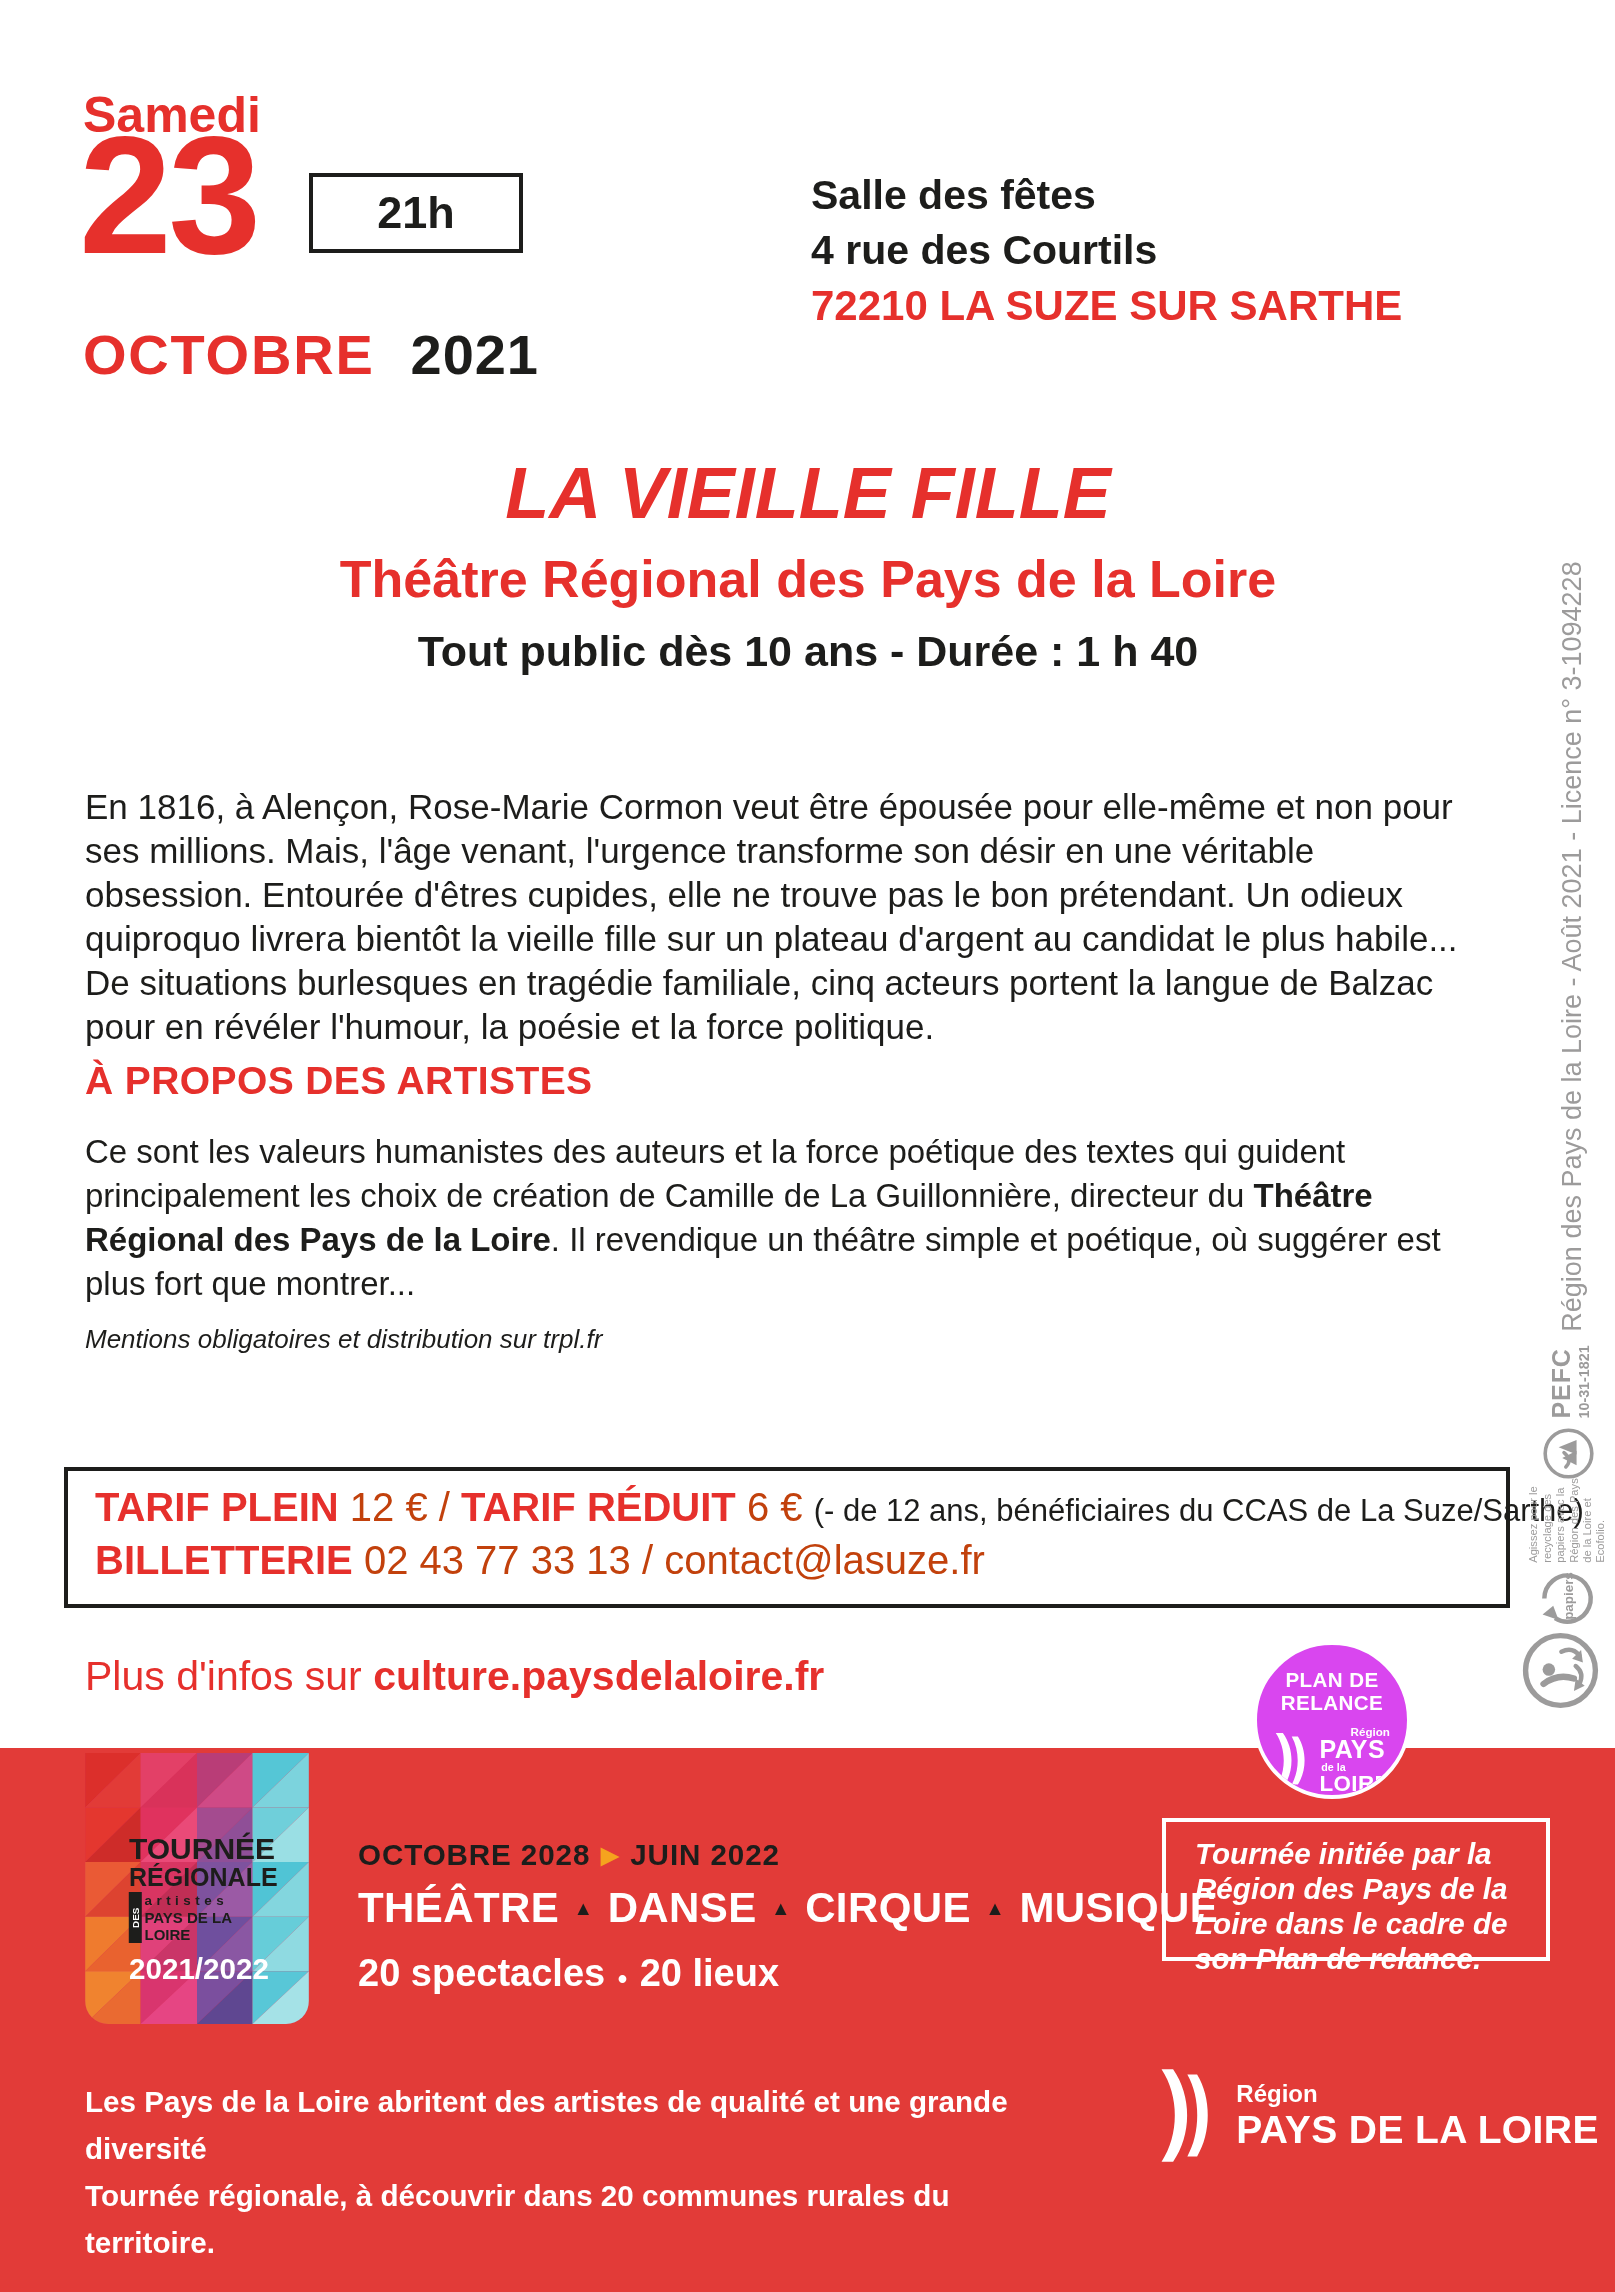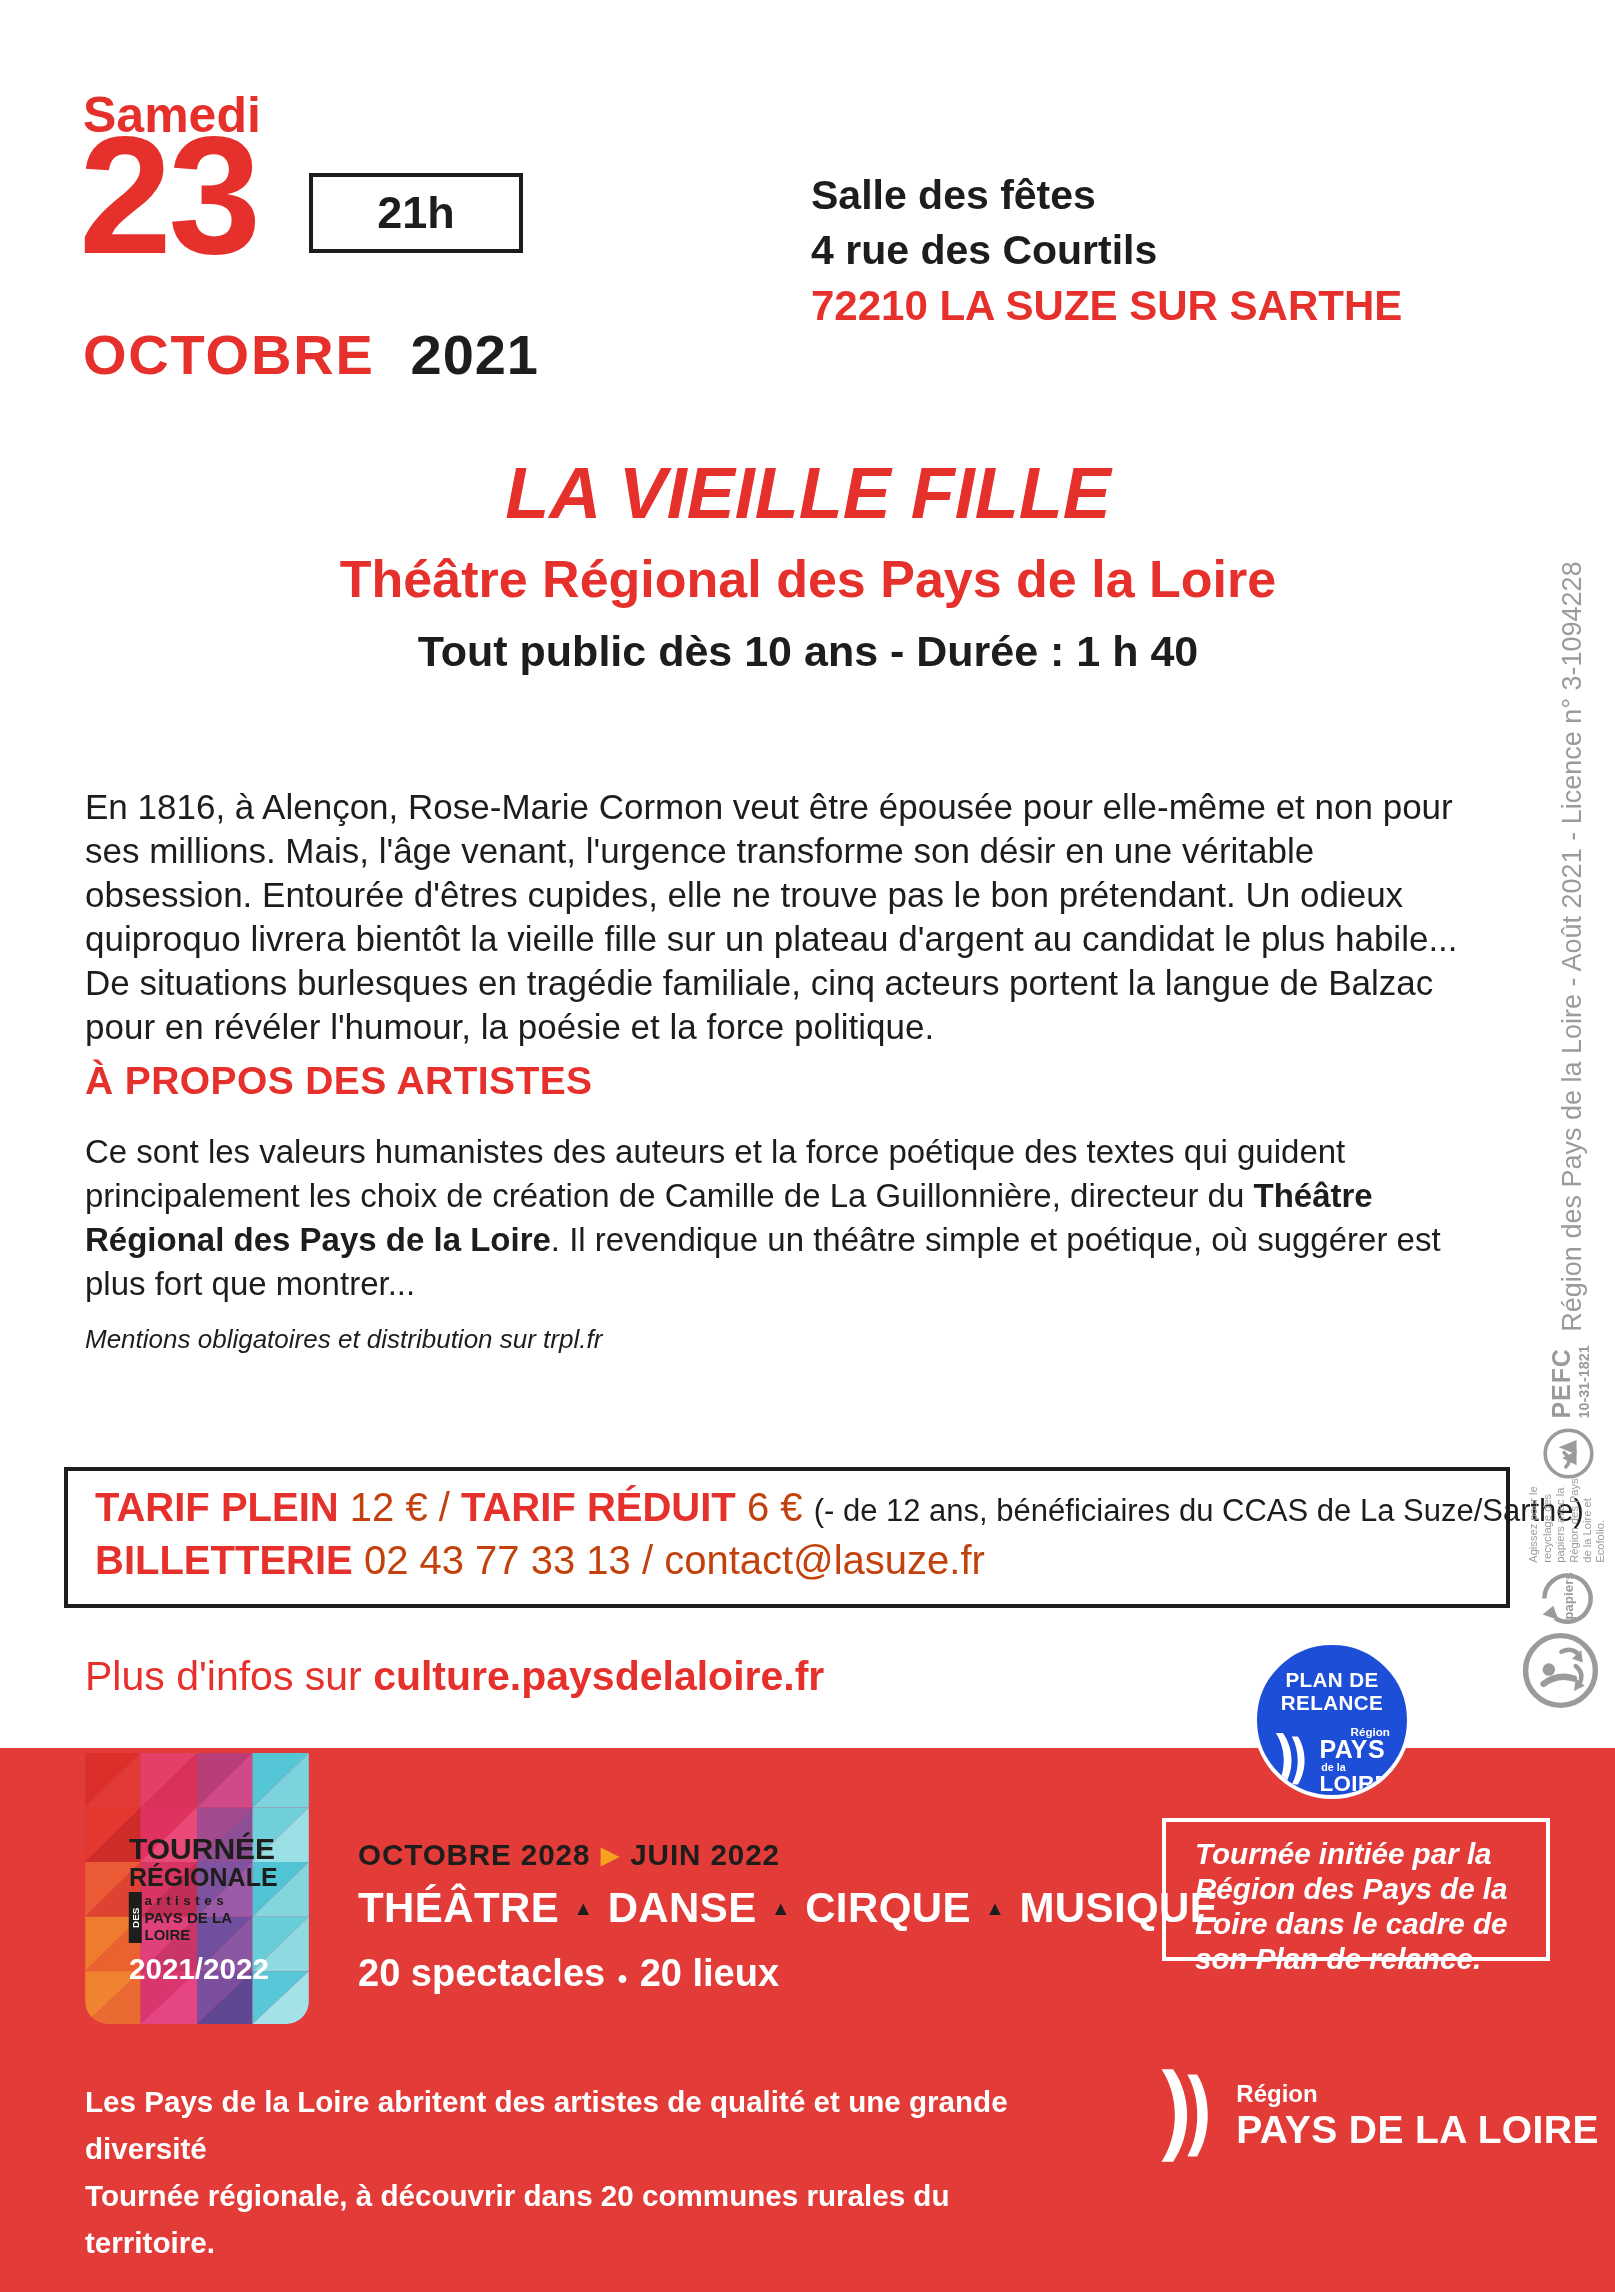--- a/index.html
+++ b/index.html
@@ -86,21 +86,21 @@
 
   
   .prog-dates{left:358px;top:90px;font-size:29.6px;font-weight:600;color:#1d1d1b;letter-spacing:0.9px;display:flex;align-items:center;gap:10.7px;}
   .prog-arrow{color:#f5a31e;font-size:23px;}
   .prog-genres{left:358px;top:136px;font-size:42px;font-weight:800;color:#ffffff;display:flex;align-items:center;gap:14.3px;letter-spacing:0.4px;}
   .genre-sep{color:#1d1d1b;font-size:19.7px;}
   .prog-stats{left:358px;top:204px;font-size:38px;font-weight:700;color:#ffffff;display:flex;align-items:flex-end;gap:12.5px;}
   .stats-sep{font-size:27px;}
 
   
-  .badge{left:1253px;top:-107px;width:150px;height:150px;background:#1d4ed8;border-radius:50%;
+  .badge{left:1253px;top:-107px;width:150px;height:150px;background:#d946ef;border-radius:50%;
     border:4.5px solid #ffffff;overflow:hidden;display:flex;flex-direction:column;align-items:center;}
   .badge-top{margin-top:23px;text-align:center;color:#fff;font-weight:800;font-size:20.6px;line-height:23px;letter-spacing:0.4px;}
   .badge-stripe{width:100%;height:7.2px;background:#ffffff;margin-top:6.3px;}
   .badge-bottom{display:flex;align-items:center;margin-top:5.4px;gap:6.3px;}
   .badge-txt{color:#fff;line-height:1;}
   .badge-region{font-size:11.6px;font-weight:700;text-align:right;}
   .badge-pays{font-size:25px;font-weight:800;letter-spacing:0.4px;}
   .badge-dela{font-size:10.7px;font-weight:700;margin-left:1.8px;}
   .badge-loire{font-size:22.4px;font-weight:800;letter-spacing:0.4px;}
 

